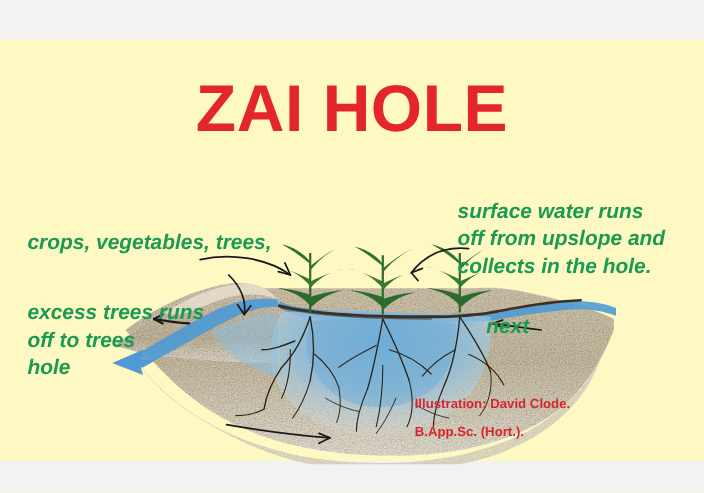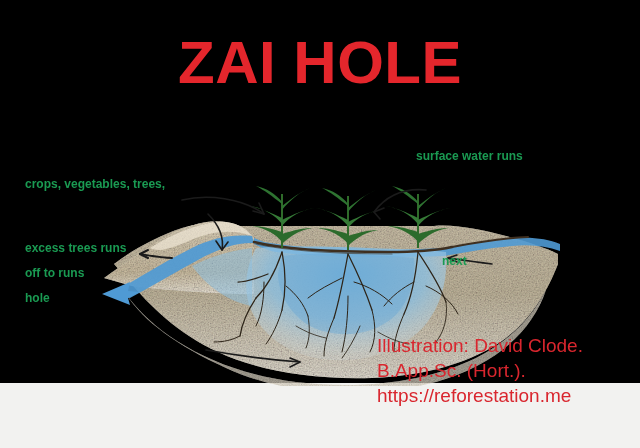--- a/index.html
+++ b/index.html
@@ -11,21 +11,22 @@
     width: 640px;
     height: 448px;
     background: #f2f2f0;
     font-family: "Liberation Sans", sans-serif;
     overflow: hidden;
   }
   #poster {
     position: relative;
     width: 640px;
     height: 383px;
-    background: #000000;
+    background: #fef9c3;
+    margin-top: 36px;
   }
 
   
   .title {
     position: absolute;
     left: 0;
     top: 30px;
     width: 640px;
     text-align: center;
     font-size: 60px;
@@ -34,39 +35,40 @@
     letter-spacing: 0.5px;
     color: #e4262c;
     white-space: nowrap;
   }
 
   
   .ann {
     position: absolute;
     font-weight: bold;
     color: #1a9a52;
-    font-size: 12px;
+    font-size: 19px;
     line-height: 25px;
     white-space: nowrap;
+    font-style: italic;
   }
   .ann .ln { display: block; }
 
   #ann-crops     { left: 25px;  top: 172px; }
   #ann-excess    { left: 25px;  top: 236px; }
   #ann-surface   { left: 416px; top: 144px; }
   #ann-mulch     { left: 442px; top: 249px; }
   #ann-soil      { left: 82px;  top: 333px; }
 
   .credit {
     position: absolute;
     left: 377px;
-    top: 333px;
-    font-weight: normal;
+    top: 319px;
+    font-weight: bold;
     color: #d9262e;
-    font-size: 19px;
+    font-size: 12px;
     line-height: 25px;
     white-space: nowrap;
   }
   .credit .ln { display: block; }
 
   
   #illus {
     position: absolute;
     left: 96px;
     top: 186px;
@@ -272,32 +274,33 @@
       </g>
     </svg>
   </div>
 
   <div class="ann" id="ann-crops">
     <span class="ln">crops, vegetables, trees,</span>
   </div>
 
   <div class="ann" id="ann-excess">
     <span class="ln">excess trees runs</span>
-    <span class="ln">off to runs</span>
+    <span class="ln">off to trees</span>
     <span class="ln">hole</span>
   </div>
 
   <div class="ann" id="ann-surface">
     <span class="ln">surface water runs</span>
+    <span class="ln">off from upslope and</span>
+    <span class="ln">collects in the hole.</span>
   </div>
 
   <div class="ann" id="ann-mulch">
     <span class="ln">next</span>
   </div>
 
 
   <div class="credit">
     <span class="ln">Illustration: David Clode.</span>
     <span class="ln">B.App.Sc. (Hort.).</span>
-    <span class="ln">https://reforestation.me</span>
   </div>
 
 </div>
 
 </body></html>

